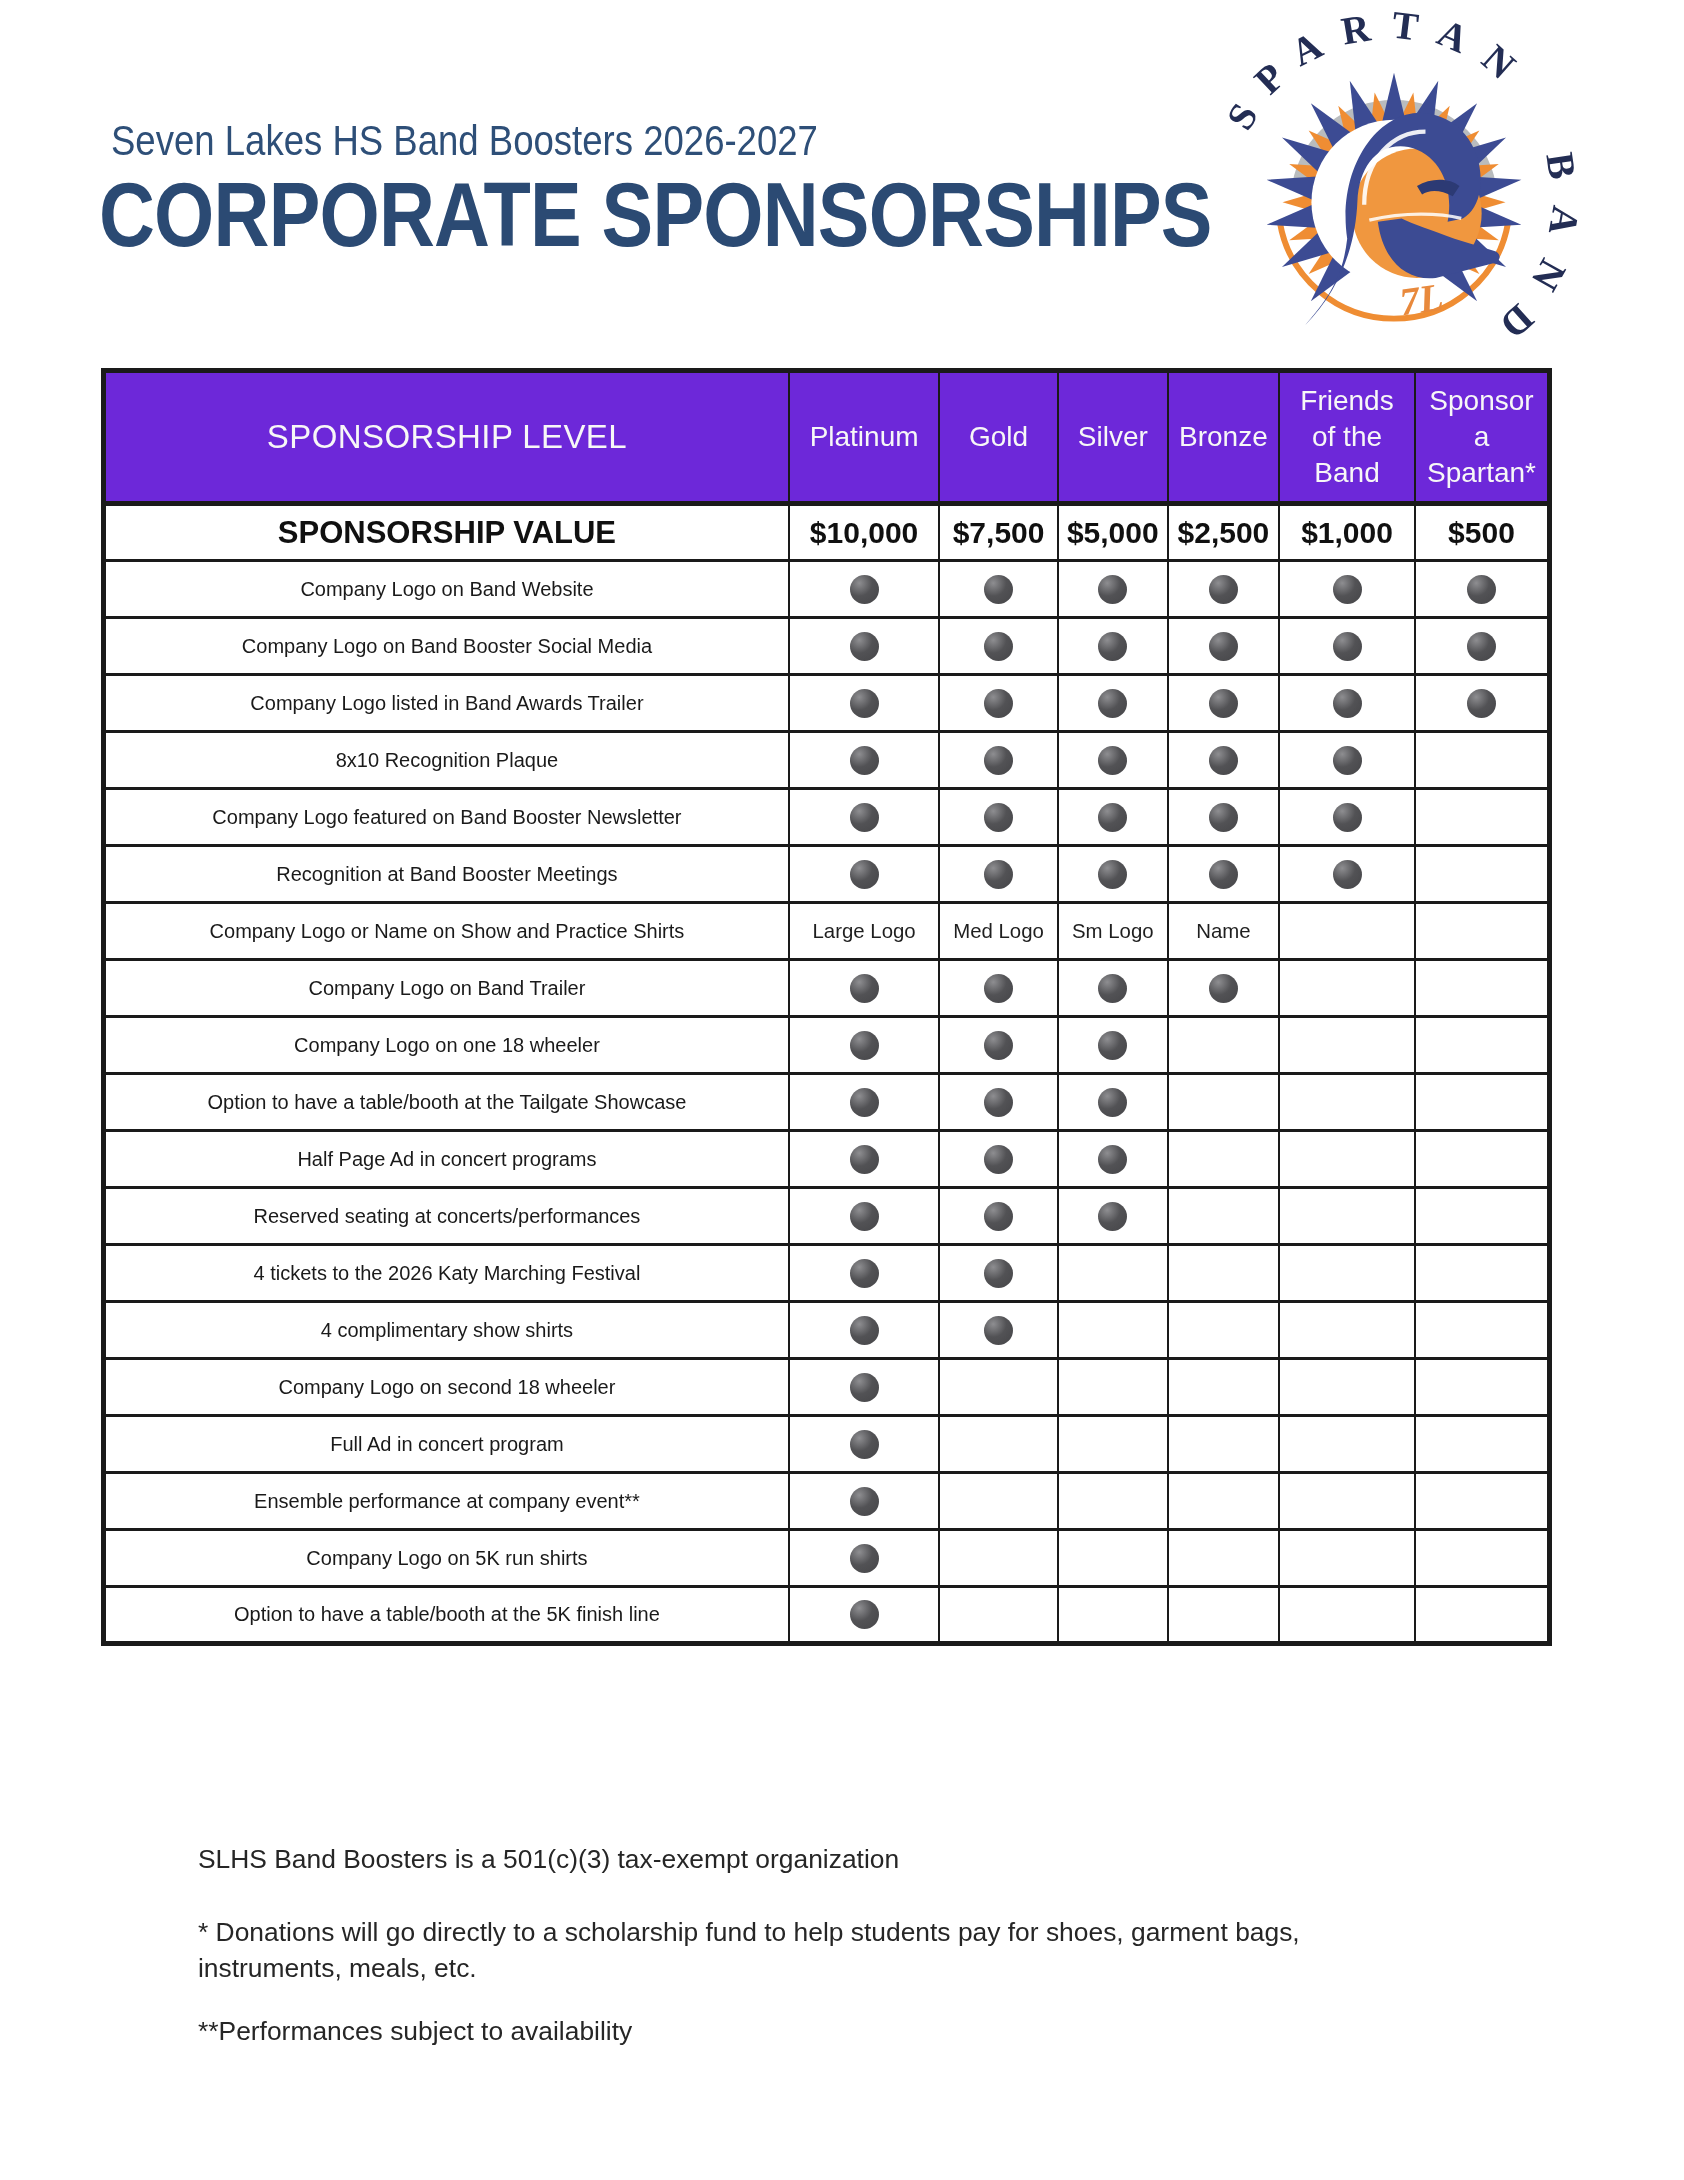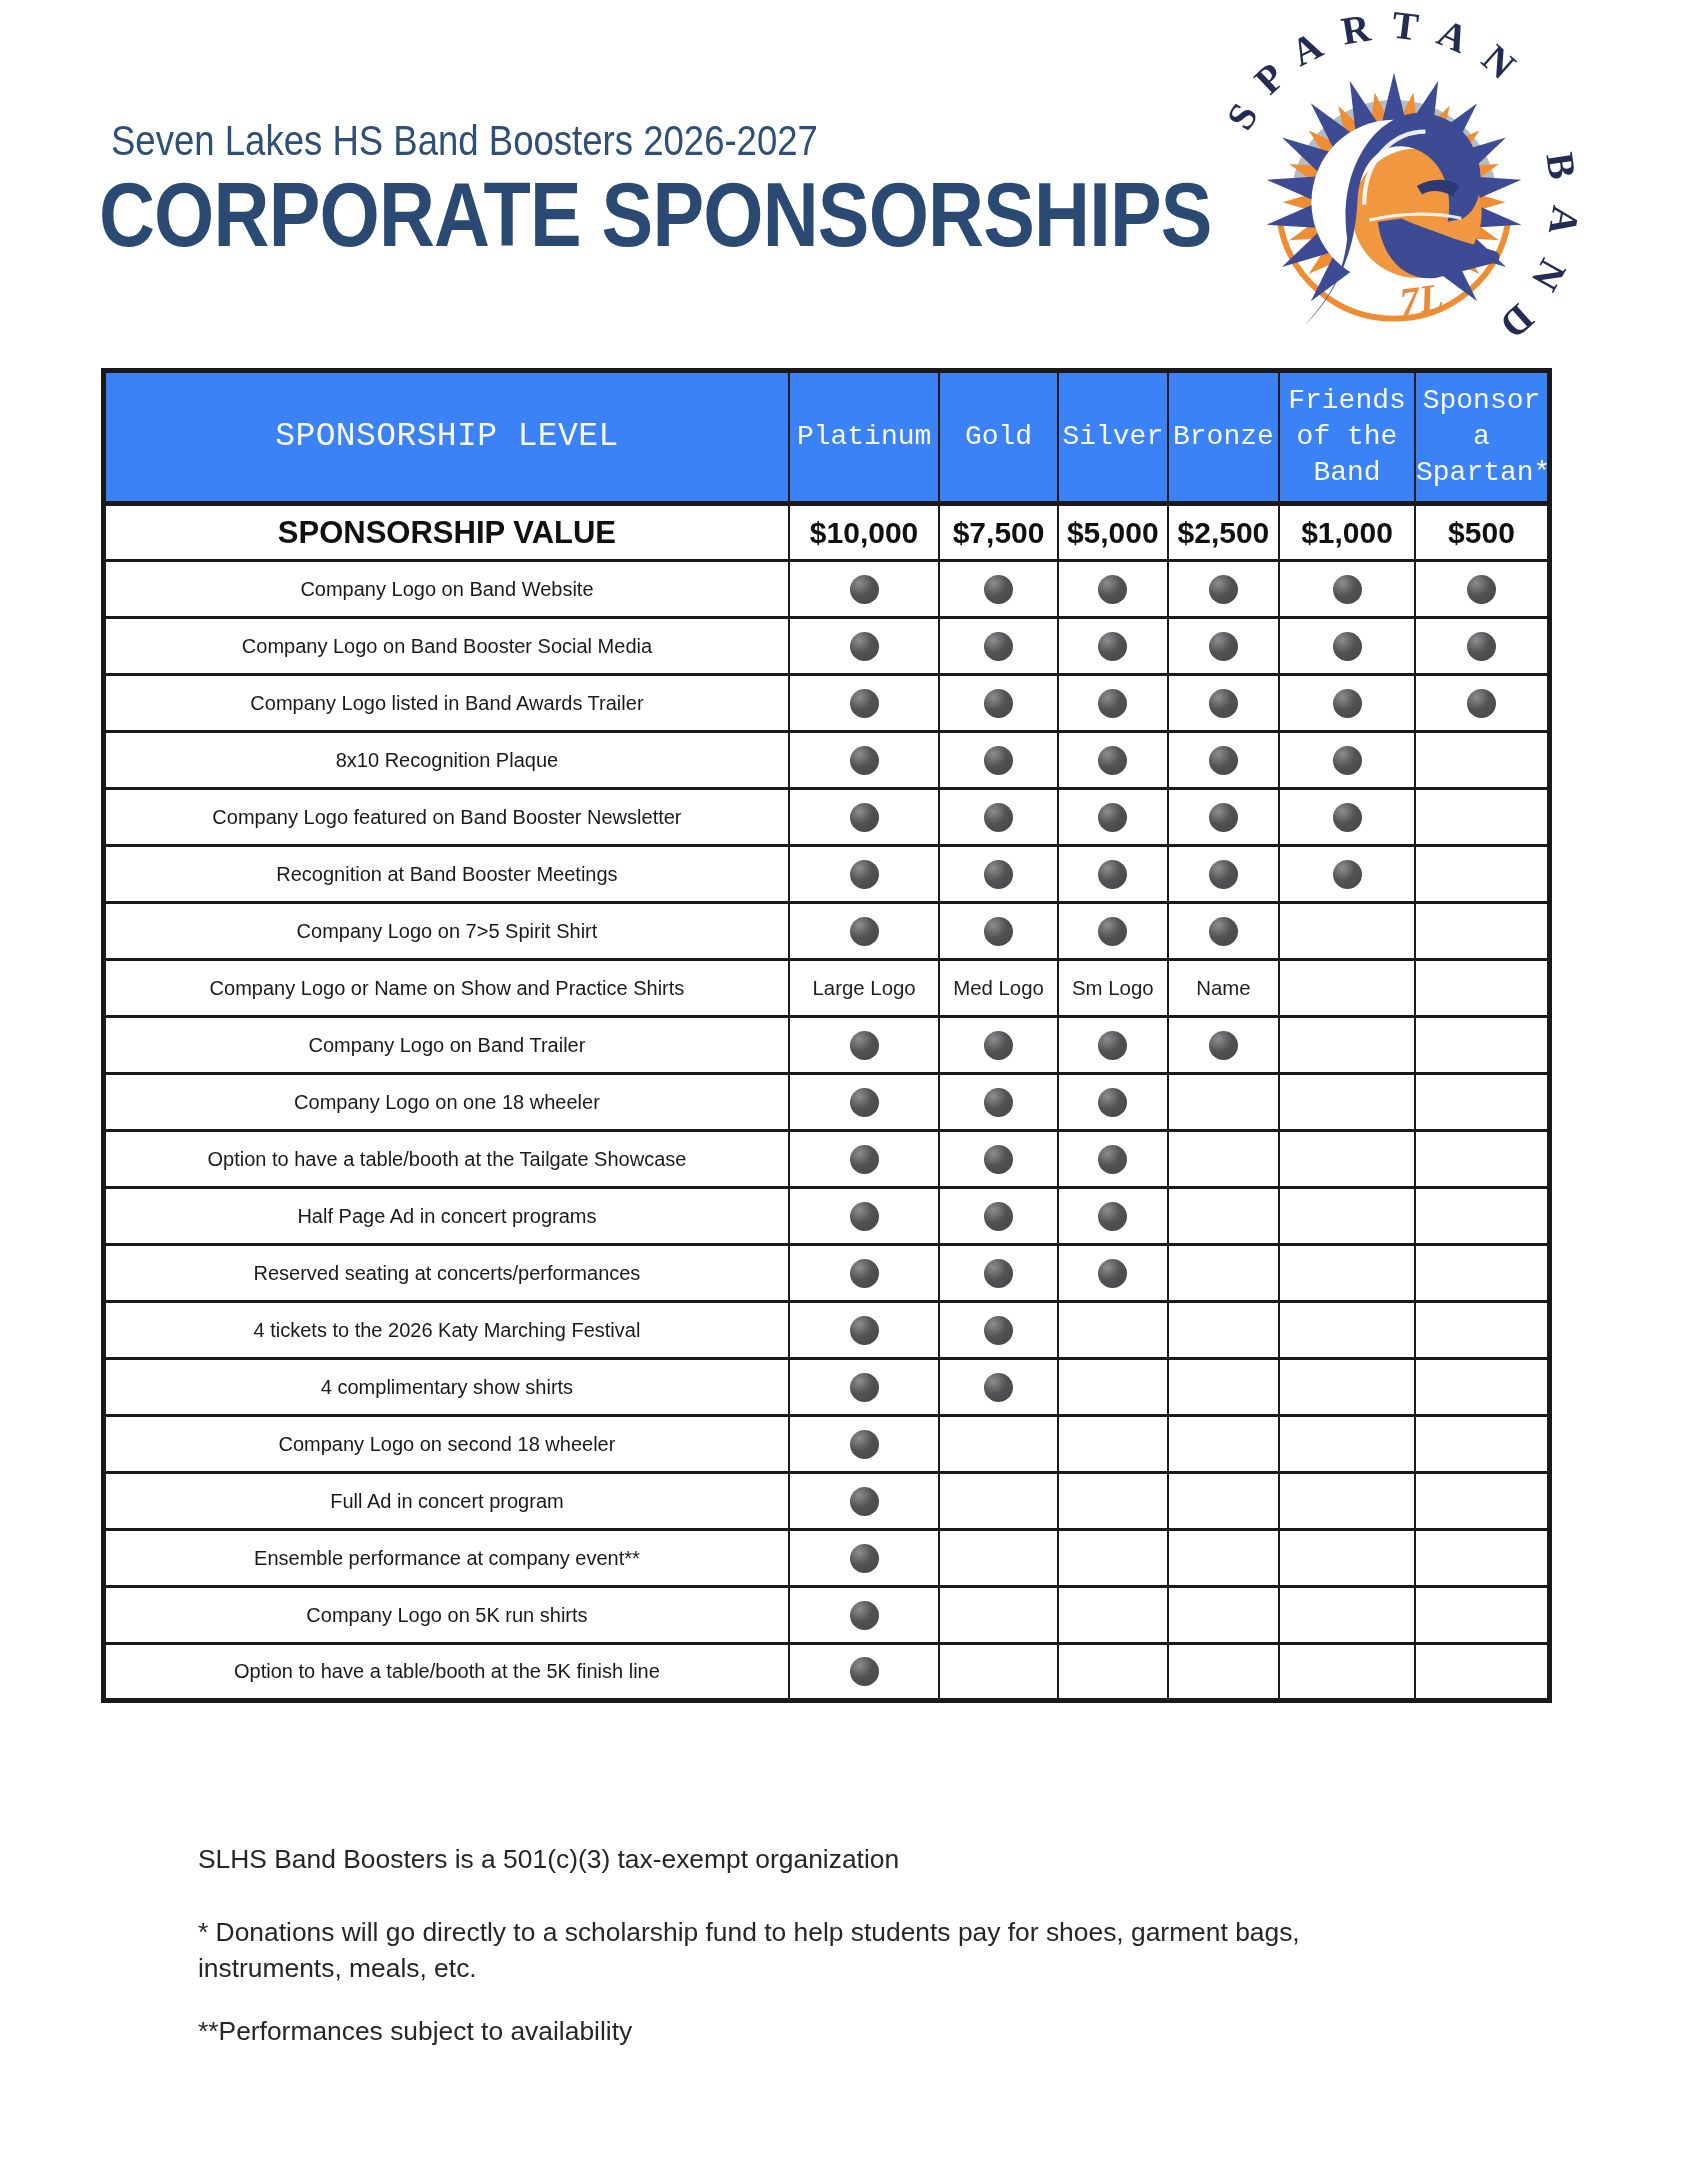--- a/index.html
+++ b/index.html
@@ -25,24 +25,23 @@
     position:absolute;left:101px;top:368px;width:1451px;
     border-collapse:collapse;table-layout:fixed;
     border:5.1px solid #1a1a1a;
   }
   .sponsor-table th,.sponsor-table td{
     border-left:2.6px solid #1a1a1a;border-right:2.6px solid #1a1a1a;
     border-top:3.4px solid #1a1a1a;border-bottom:3.4px solid #1a1a1a;
     text-align:center;vertical-align:middle;padding:0;overflow:hidden;
   }
   .sponsor-table thead th{
-    background:#3b82f6;color:#f7f7f7;font-weight:400;font-size:28px;
+    background:#6d28d9;color:#f7f7f7;font-weight:400;font-size:28px;
     height:128px;line-height:1.28;white-space:pre-line;
     border-bottom:5.1px solid #1a1a1a;
-    font-family:Liberation Mono, monospace;
   }
   .sponsor-table thead th.level-header{font-size:33px;letter-spacing:0.4px;}
   .sponsor-table tbody tr{height:57px;}
   .sponsor-table tr.value-row td{font-weight:700;font-size:30px;color:#101010;}
   .sponsor-table td.label-cell{font-size:20px;color:#1a1a1a;font-weight:400;}
   .sponsor-table tr.value-row td.label-cell{font-size:31px;font-weight:700;}
   .sponsor-table td.shirt-text{font-size:20.4px;color:#1f1f1f;margin-top:20px;}
   .dot{
     display:inline-block;width:29px;height:29px;border-radius:50%;
     background:radial-gradient(circle at 32% 28%, #8e8e91 0%, #525255 45%, #454548 100%);
@@ -207,29 +206,20 @@
       <tr>
         <td class="label-cell">Recognition at Band Booster Meetings</td>
         <td><span class="dot"></span></td>
         <td><span class="dot"></span></td>
         <td><span class="dot"></span></td>
         <td><span class="dot"></span></td>
         <td><span class="dot"></span></td>
         <td></td>
       </tr>
       <tr>
-        <td class="label-cell">Company Logo on 7&gt;5 Spirit Shirt</td>
-        <td><span class="dot"></span></td>
-        <td><span class="dot"></span></td>
-        <td><span class="dot"></span></td>
-        <td><span class="dot"></span></td>
-        <td></td>
-        <td></td>
-      </tr>
-      <tr>
         <td class="label-cell">Company Logo or Name on Show and Practice Shirts</td>
         <td class="shirt-text">Large Logo</td>
         <td class="shirt-text">Med Logo</td>
         <td class="shirt-text">Sm Logo</td>
         <td class="shirt-text">Name</td>
         <td></td>
         <td></td>
       </tr>
       <tr>
         <td class="label-cell">Company Logo on Band Trailer</td>

